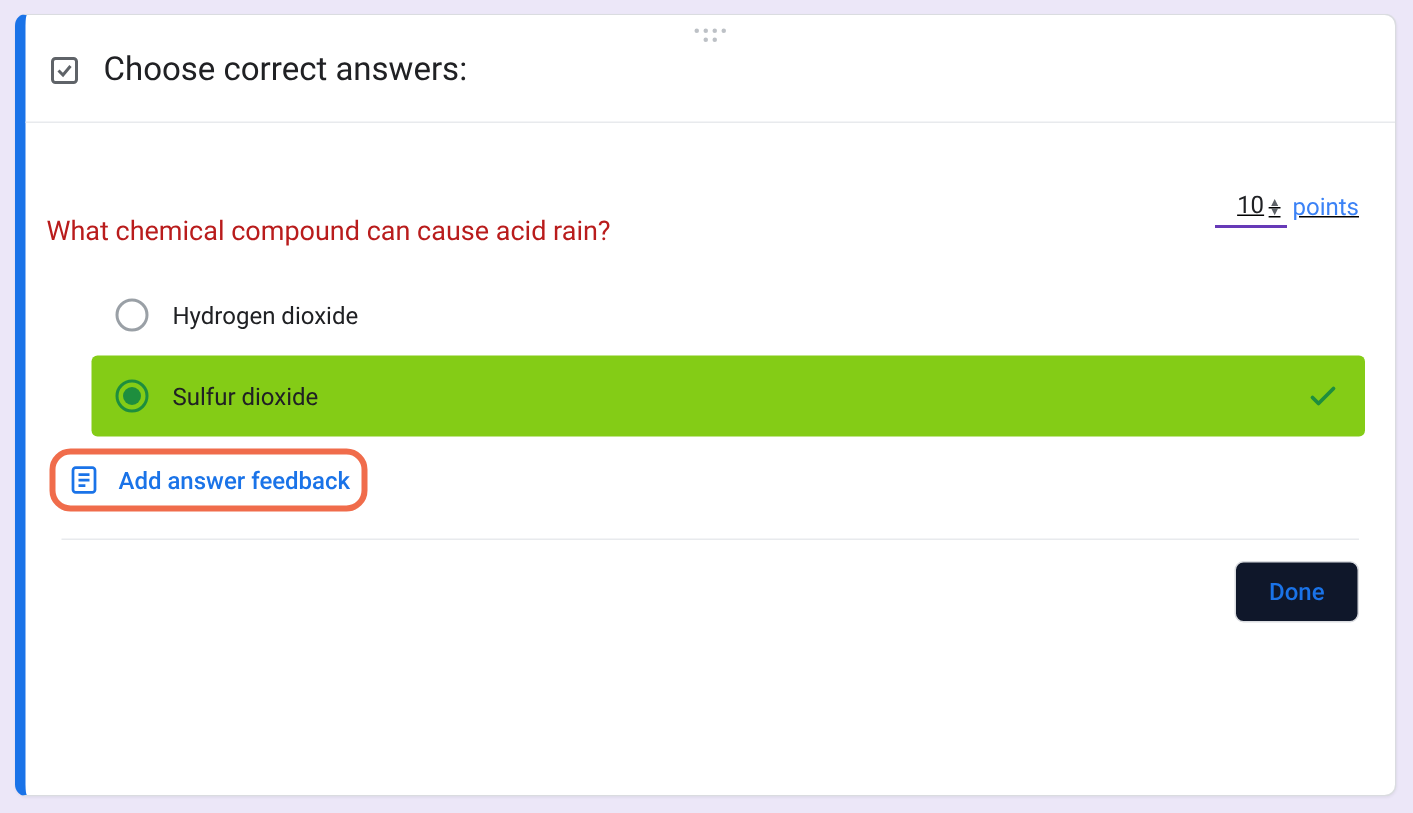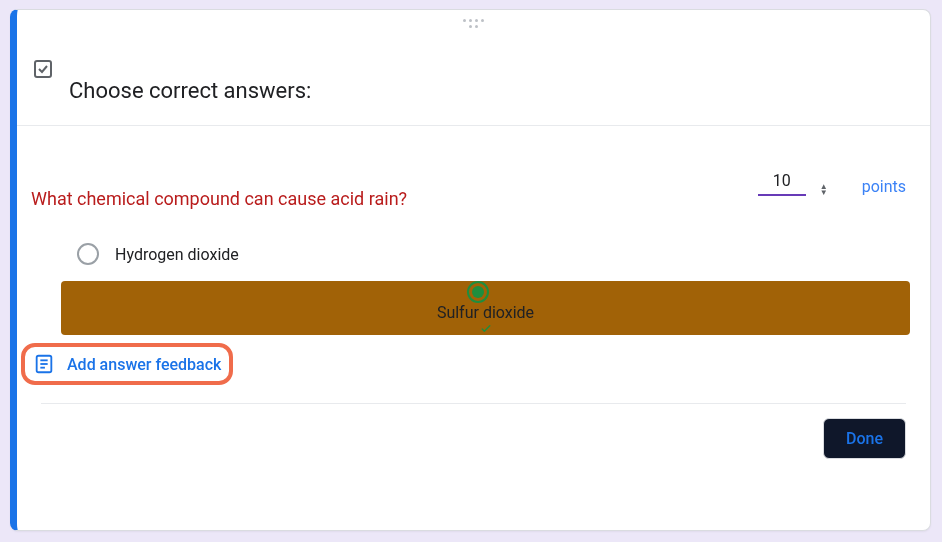--- a/index.html
+++ b/index.html
@@ -45,37 +45,37 @@
       border-bottom: 1px solid #e8eaed;
       gap: 14px;
     }
     .answer-key-icon {
       width: 24px; height: 24px; flex-shrink:0;
     }
     .header-title {
       font-size: 22px;
       color: #202124;
       font-weight: 400;
-      margin-top: 44px;
     }
     .question-row {
       display: flex;
       align-items: center;
       padding: 28px 24px 12px 14px;
     }
     .question-text {
       flex: 1;
       font-size: 18px;
       color: #b91c1c;
       margin-top: 34px;
     }
     .points-wrap {
       display: flex;
-      align-items: flex-end;
-      gap: 28px;
+      align-items: center;
+      gap: 2px;
+      text-decoration: underline;
     }
     .points-input {
       width: 48px;
       border: none;
       border-bottom: 2px solid #673ab7;
       font-size: 16px;
       text-align: center;
       padding: 4px 0;
       outline: none;
       color: #202124;
@@ -94,22 +94,21 @@
     .option {
       display: flex;
       align-items: center;
       height: 54px;
       padding: 0 16px;
       border-radius: 4px;
       cursor: pointer;
       position: relative;
     }
     .option.correct {
-      background: #a16207;
-      flex-direction: column;
+      background: #84cc16;
     }
     .radio {
       width: 22px; height: 22px; border-radius: 50%;
       border: 2px solid #9aa0a6;
       margin-right: 16px;
       flex-shrink: 0;
       position: relative;
     }
     .option.correct .radio {
       border-color: #1e8e3e;
@@ -123,21 +122,21 @@
     }
     .option-label {
       font-size: 16px;
       color: #202124;
       flex: 1;
     }
     .check-mark {
       color: #1e8e3e;
     }
     .feedback-row {
-      margin: 8px 20px 0 4px;
+      margin: 8px 20px 0 16px;
       padding: 6px 8px 6px 8px;
       display: inline-flex;
       align-items: center;
       gap: 12px;
       border: 4px solid #f06c4b;
       border-radius: 14px;
       cursor: pointer;
     }
     .feedback-icon {
       color: #1a73e8;

